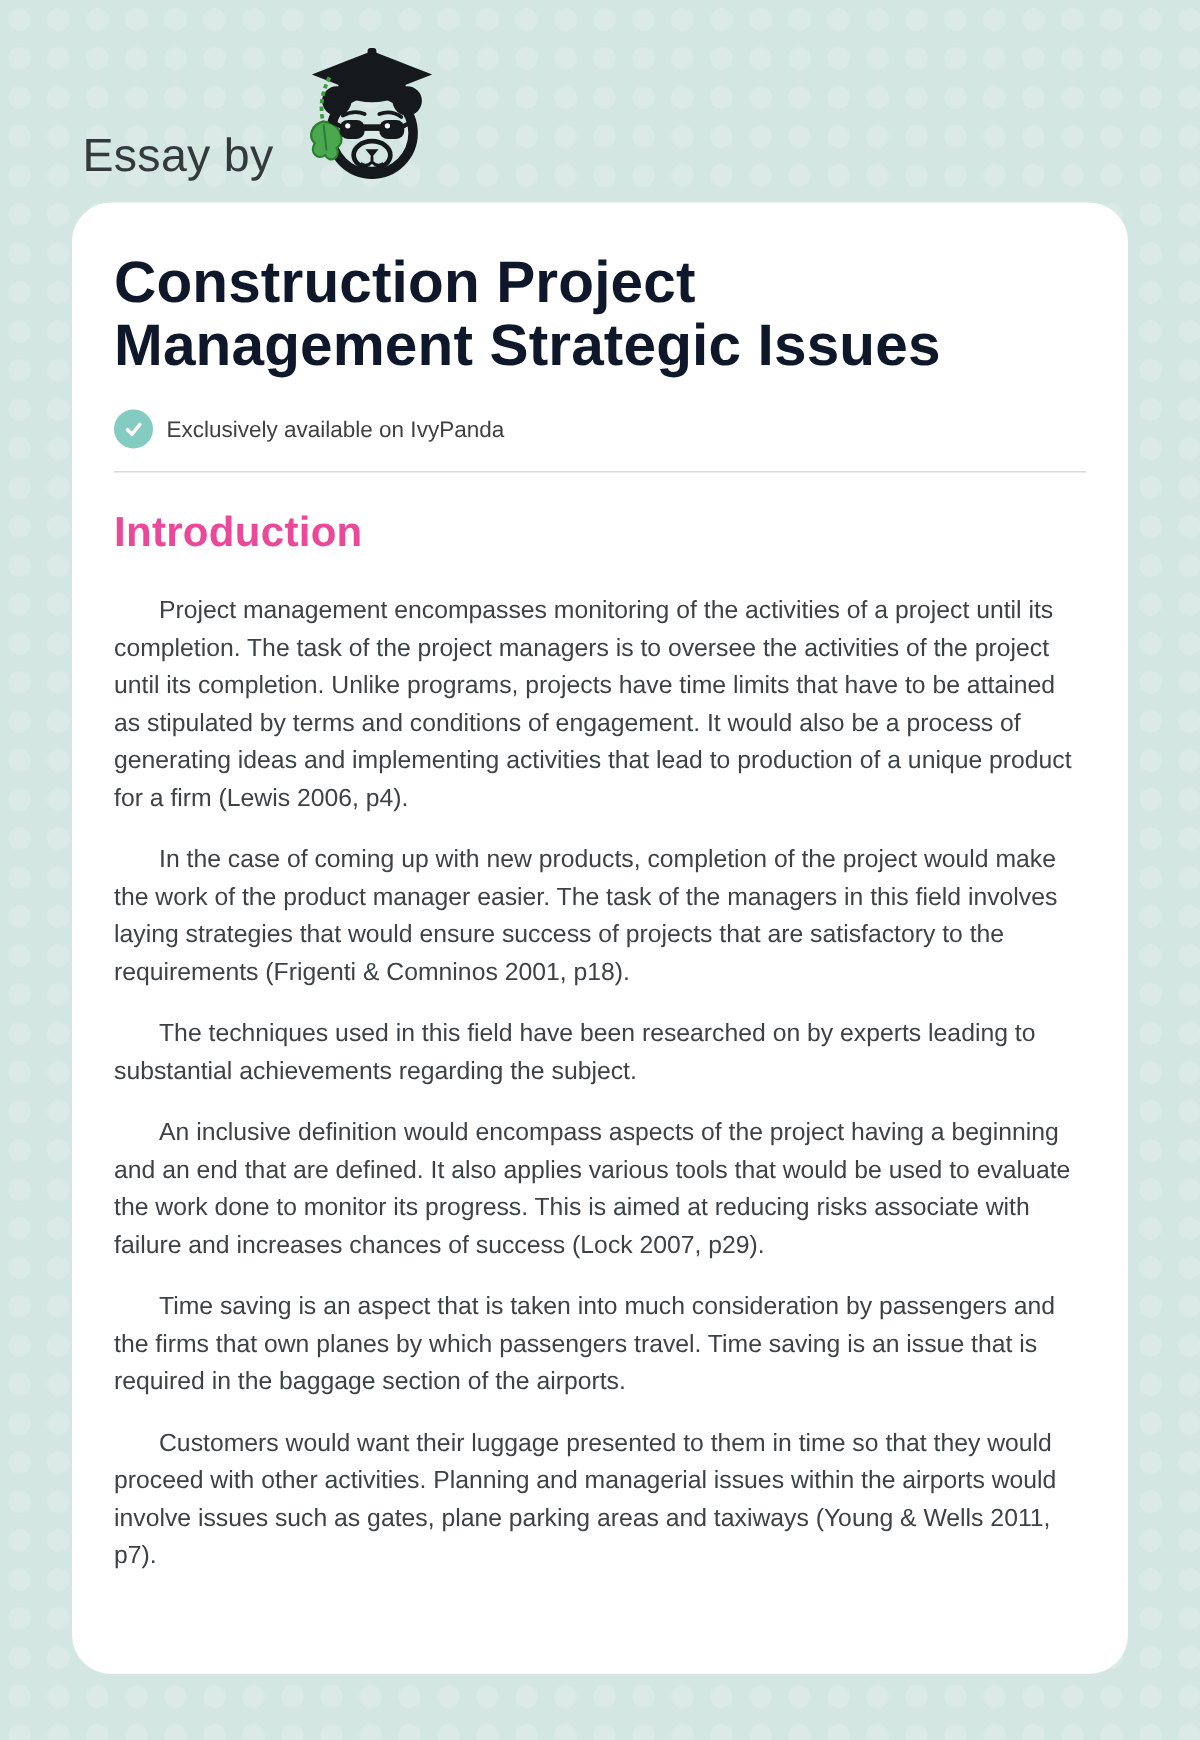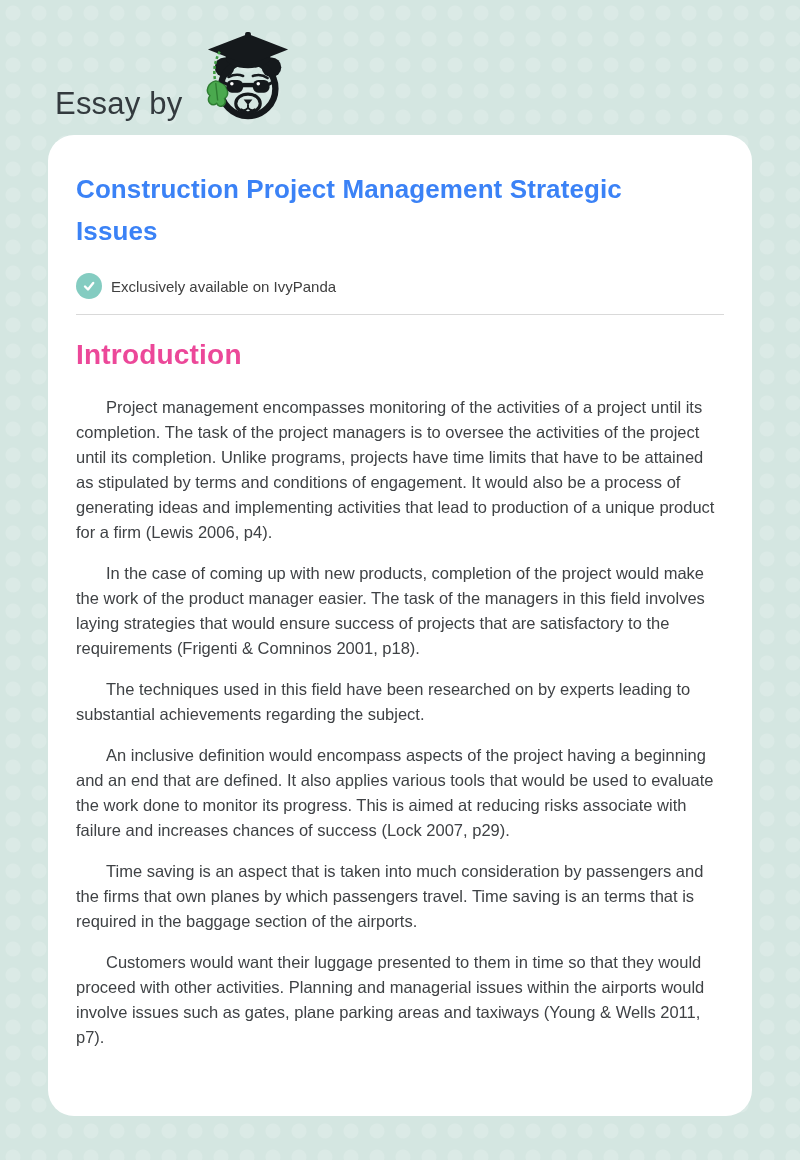--- a/index.html
+++ b/index.html
@@ -53,24 +53,24 @@
   
   .card {
     width: 704px;
     min-height: 975px;
     margin: 13px auto 0;
     background: #ffffff;
     border-radius: 26px;
     padding: 33px 28px 50px;
   }
   .doc-title {
-    font-size: 26px;
+    font-size: 39px;
     line-height: 42px;
     font-weight: bold;
-    color: #3b82f6;
+    color: #0f172a;
     max-width: 600px;
     margin-bottom: 21px;
     letter-spacing: 0.1px;
   }
   .badge {
     display: flex;
     align-items: center;
     margin-bottom: 15px;
   }
   .check-circle {
@@ -167,18 +167,18 @@
 
     <hr class="divider">
 
     <h2 class="section-heading">Introduction</h2>
 
     <div class="body-text">
       <p>Project management encompasses monitoring of the activities of a project until its completion. The task of the project managers is to oversee the activities of the project until its completion. Unlike programs, projects have time limits that have to be attained as stipulated by terms and conditions of engagement. It would also be a process of generating ideas and implementing activities that lead to production of a unique product for a firm (Lewis 2006, p4).</p>
       <p>In the case of coming up with new products, completion of the project would make the work of the product manager easier. The task of the managers in this field involves laying strategies that would ensure success of projects that are satisfactory to the requirements (Frigenti &amp; Comninos 2001, p18).</p>
       <p>The techniques used in this field have been researched on by experts leading to substantial achievements regarding the subject.</p>
       <p>An inclusive definition would encompass aspects of the project having a beginning and an end that are defined. It also applies various tools that would be used to evaluate the work done to monitor its progress. This is aimed at reducing risks associate with failure and increases chances of success (Lock 2007, p29).</p>
-      <p>Time saving is an aspect that is taken into much consideration by passengers and the firms that own planes by which passengers travel. Time saving is an terms that is required in the baggage section of the airports.</p>
+      <p>Time saving is an aspect that is taken into much consideration by passengers and the firms that own planes by which passengers travel. Time saving is an issue that is required in the baggage section of the airports.</p>
       <p>Customers would want their luggage presented to them in time so that they would proceed with other activities. Planning and managerial issues within the airports would involve issues such as gates, plane parking areas and taxiways (Young &amp; Wells 2011, p7).</p>
     </div>
   </div>
 
 </div>
 
 </body></html>

